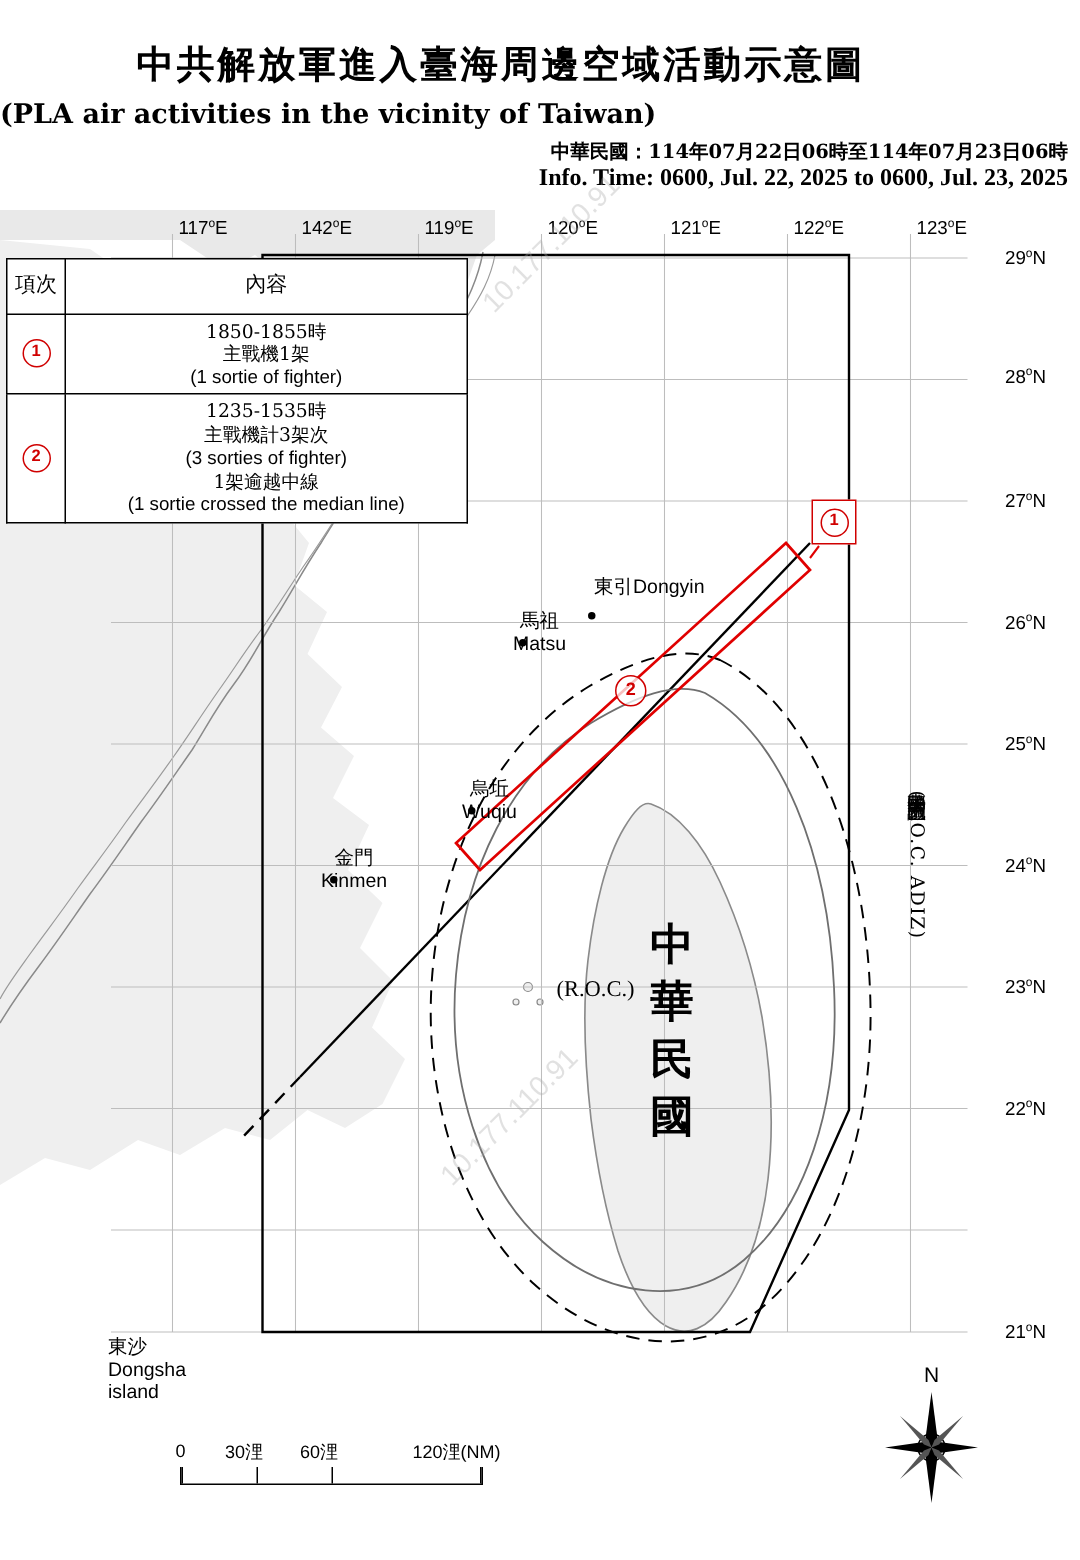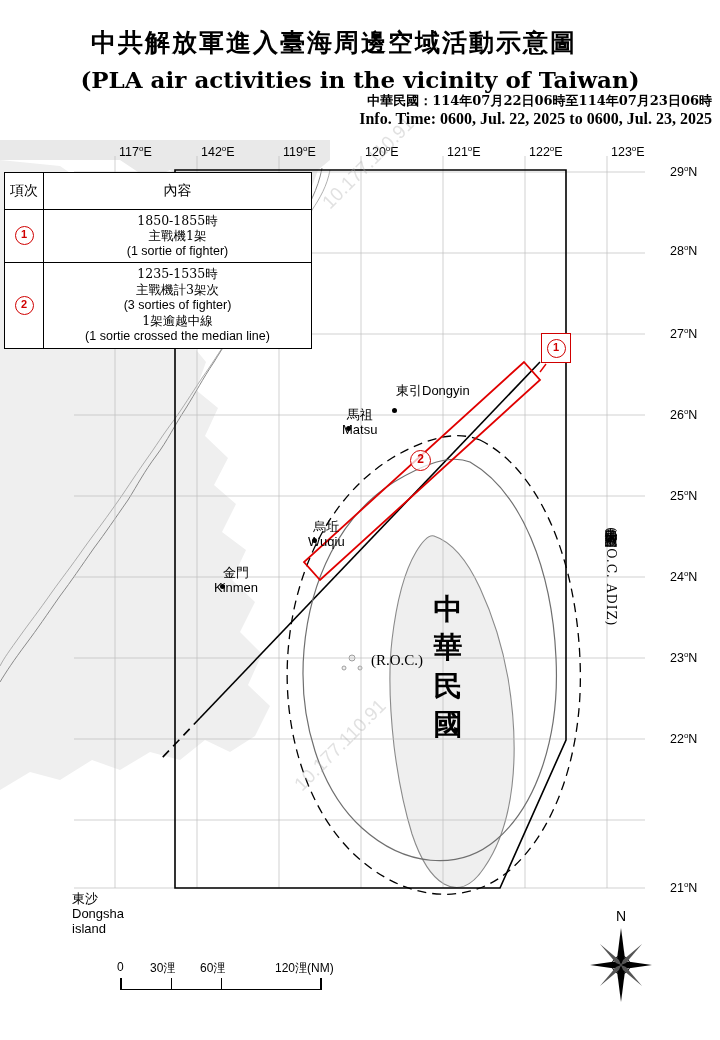--- a/index.html
+++ b/index.html
@@ -29,23 +29,23 @@
     text-align: center;
     font-family: "DejaVu Serif", serif;
     font-size: 25px;
     font-weight: bold;
     letter-spacing: 2px;
   }
   .title-en {
     position: absolute;
     left: 0; top: 66px;
     width: 720px;
-    text-align: center;
+    text-align: left;
     font-family: "DejaVu Serif", serif;
-    font-size: 23px;
+    font-size: 18px;
     font-weight: bold;
   }
   .info-cn {
     position: absolute;
     right: 8px; top: 92px;
     font-family: "DejaVu Serif", serif;
     font-size: 13px;
     font-weight: bold;
     text-align: right;
   }
@@ -358,21 +358,21 @@
     </div>
     <div class="dot" style="left:220px; top:444px;"></div>
 
     <div class="place" style="left:72px; top:752px; text-align:left;">
       <span class="cn">東沙</span><br>
       <span class="en">Dongsha</span><br>
       <span class="en">island</span>
     </div>
 
     
-    <div class="roc-big" style="left:428px; top:450px; width:40px; white-space:pre-line;"><span style="display:block; word-break:break-all;">中華民國</span></div>
+    <div class="roc-big" style="left:428px; top:450px; width:40px; white-space:pre-line;"><span style="display:block; word-break:break-all;margin-top:20px;">中華民國</span></div>
     <div class="roc-small" style="left:362px; top:512px; width:70px;">(R.O.C.)</div>
 
     
     <div class="adiz-label" style="left:602px; top:378px;">中華民國防空識別區(R.O.C. ADIZ)</div>
 
     
     <div class="marker-box" style="left:541px; top:193px;">
       <span class="marker-num">1</span>
     </div>
     <span class="marker-plain" style="left:410px; top:310px;">2</span>

